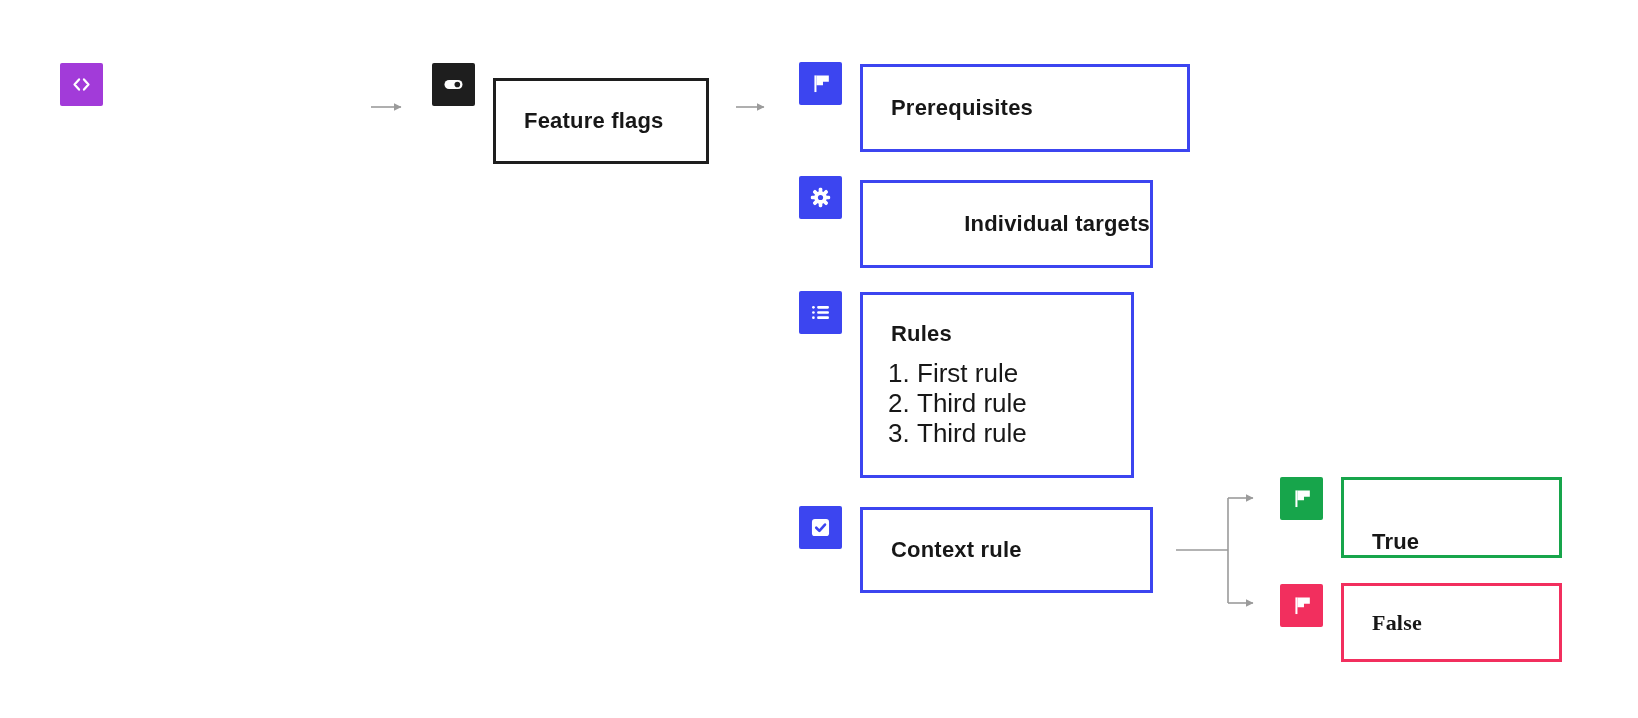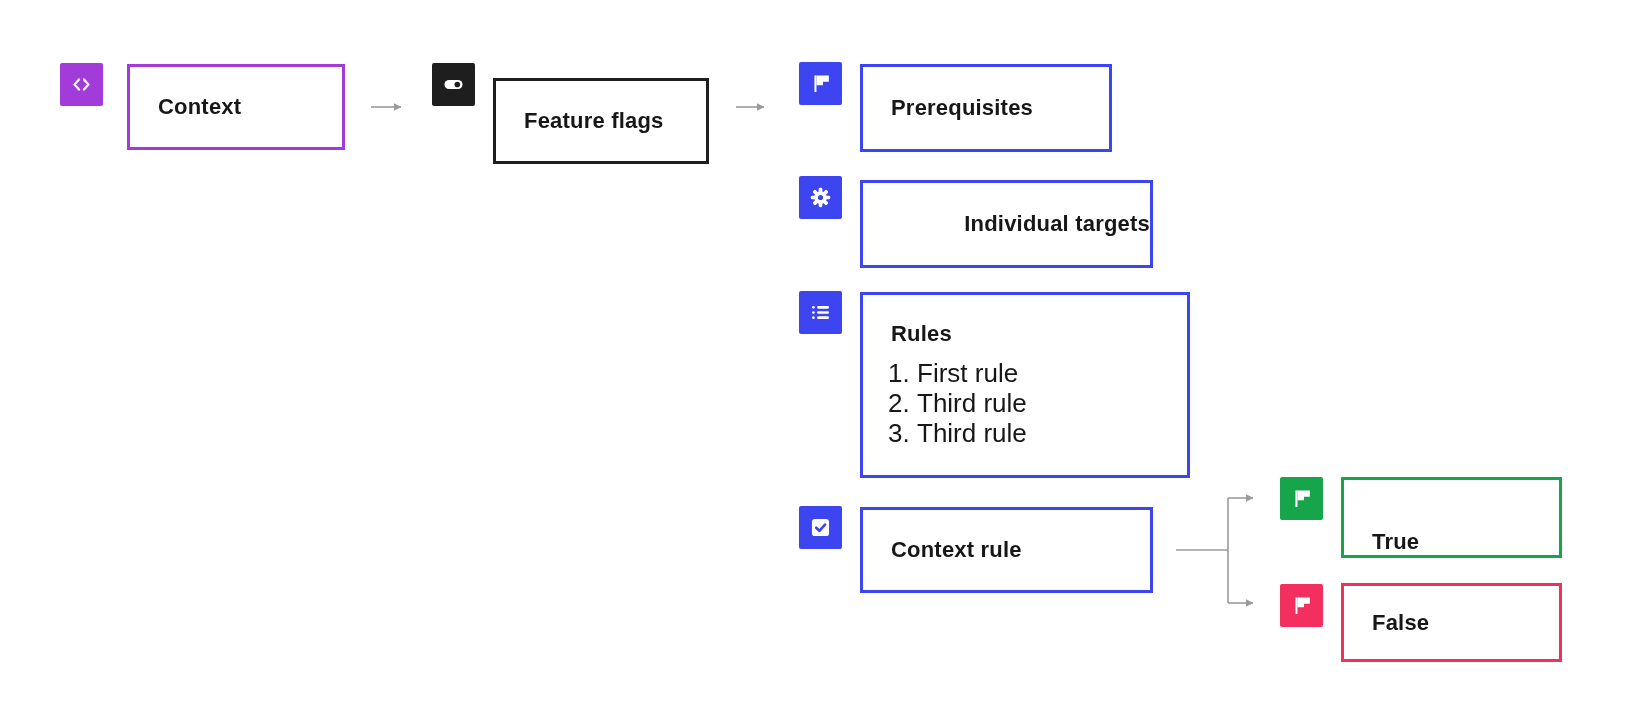--- a/index.html
+++ b/index.html
@@ -28,21 +28,21 @@
   .nicon.pink{background:var(--pink);}
 
   .nodebox{
     position:absolute;background:#fff;border:3px solid var(--blue);
     display:flex;align-items:center;padding-left:28px;
   }
   .nodebox .lbl{font-size:22px;font-weight:700;letter-spacing:.2px;}
   .nodebox.purple-b{border-color:var(--purple);}
   .nodebox.black-b{border-color:var(--black);}
   .nodebox.green-b{border-color:var(--green);align-items:flex-end;}
-  .nodebox.pink-b{border-color:var(--pink);}
+  .nodebox.pink-b{border-color:var(--pink);font-family:Liberation Serif, serif;}
 
   .nodebox.rules-box{display:block;padding:26px 18px 0 28px;}
   .rules-box .lbl{display:block;}
   .rules-box ol{
     margin:11px 0 0 0;padding-left:26px;font-size:26px;font-weight:400;
     line-height:30px;color:var(--text);
   }
 </style>
 </head>
 <body>
@@ -60,41 +60,38 @@
     <path d="M1176 550 H1228 M1228 498 V603"></path>
     <line x1="1228" y1="498" x2="1253" y2="498" marker-end="url(#ah)"></line>
     <line x1="1228" y1="603" x2="1253" y2="603" marker-end="url(#ah)"></line>
   </svg>
 
   <div class="nicon purple" style="left:60px;top:63px;">
     <svg viewBox="0 0 24 24">
       <path d="M9.8 7.5 L5.8 12 L9.8 16.5 M14.2 7.5 L18.2 12 L14.2 16.5" fill="none" stroke="#fff" stroke-width="2" stroke-linecap="round" stroke-linejoin="round"></path>
     </svg>
   </div>
-  <div class="nodebox purple-b" style="left:127px;top:64px;width:218px;height:86px;">
-    <span class="lbl">Context</span>
-  </div>
 
   <div class="nicon black" style="left:432px;top:63px;">
     <svg viewBox="0 0 24 24">
       <rect x="4" y="8" width="16" height="8" rx="4" fill="#fff"></rect>
       <circle cx="15.4" cy="12" r="2.5" fill="#1E1E1E"></circle>
     </svg>
   </div>
   <div class="nodebox black-b" style="left:493px;top:64px;width:216px;height:86px;margin-top:14px;">
     <span class="lbl">Feature flags</span>
   </div>
 
   <div class="nicon blue" style="left:799px;top:62px;">
     <svg viewBox="0 0 24 24">
       <rect x="6.6" y="4.8" width="1.8" height="14.8" fill="#fff"></rect>
       <path d="M8.4 4.8 H19.4 V10.4 H14.2 V13.6 H8.4 Z" fill="#fff"></path>
     </svg>
   </div>
-  <div class="nodebox" style="left:860px;top:64px;width:252px;height:88px;">
+  <div class="nodebox" style="left:860px;top:64px;width:330px;height:88px;">
     <span class="lbl">Prerequisites</span>
   </div>
 
   <div class="nicon blue" style="left:799px;top:176px;">
     <svg viewBox="0 0 24 24">
       <g fill="#fff">
         <rect x="10.4" y="3.4" width="3.2" height="17.2" rx="1.2"></rect>
         <rect x="10.4" y="3.4" width="3.2" height="17.2" rx="1.2" transform="rotate(45 12 12)"></rect>
         <rect x="10.4" y="3.4" width="3.2" height="17.2" rx="1.2" transform="rotate(90 12 12)"></rect>
         <rect x="10.4" y="3.4" width="3.2" height="17.2" rx="1.2" transform="rotate(135 12 12)"></rect>
@@ -112,21 +109,21 @@
       <g fill="#fff">
         <rect x="4.5" y="6.2" width="2.4" height="2.4" rx="1.2"></rect>
         <rect x="9" y="6.2" width="10.5" height="2.4" rx="1"></rect>
         <rect x="4.5" y="10.8" width="2.4" height="2.4" rx="1.2"></rect>
         <rect x="9" y="10.8" width="10.5" height="2.4" rx="1"></rect>
         <rect x="4.5" y="15.4" width="2.4" height="2.4" rx="1.2"></rect>
         <rect x="9" y="15.4" width="10.5" height="2.4" rx="1"></rect>
       </g>
     </svg>
   </div>
-  <div class="nodebox rules-box" style="left:860px;top:292px;width:330px;height:186px;">
+  <div class="nodebox rules-box" style="left:860px;top:292px;width:274px;height:186px;">
     <span class="lbl">Rules</span>
     <ol>
       <li>First rule</li>
       <li>Third rule</li>
       <li>Third rule</li>
     </ol>
   </div>
 
   <div class="nicon blue" style="left:799px;top:506px;">
     <svg viewBox="0 0 24 24">

